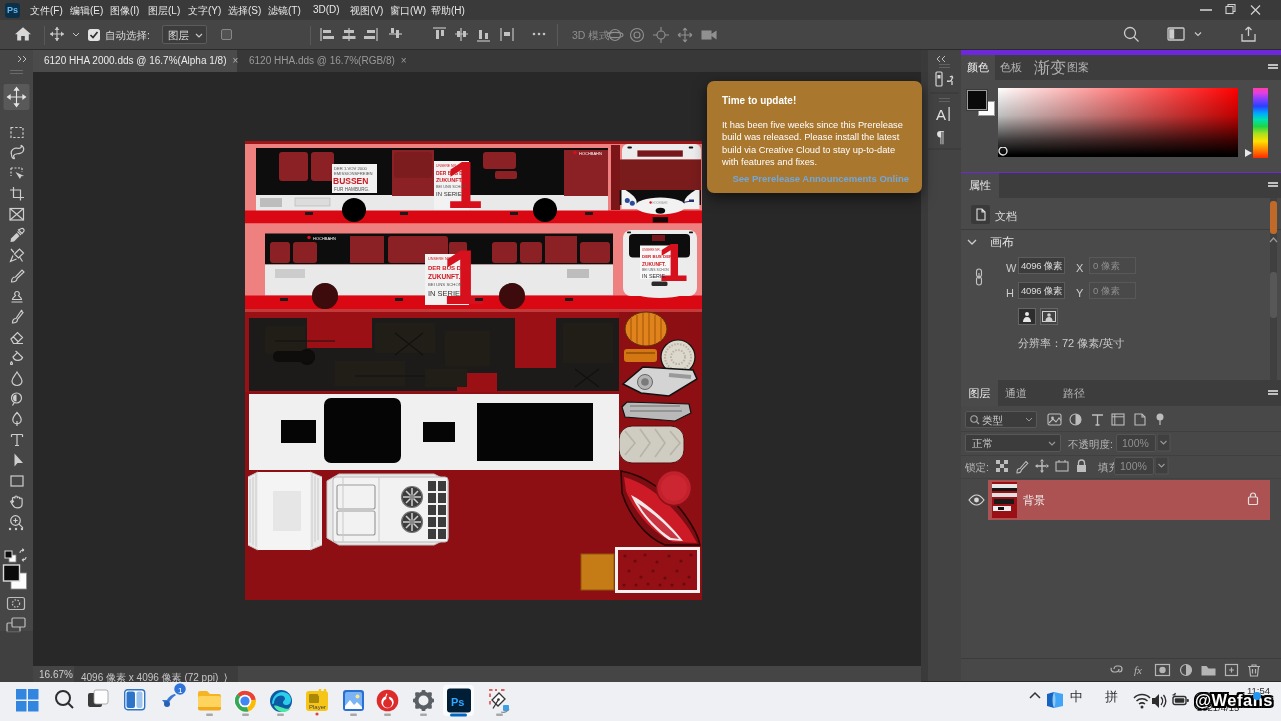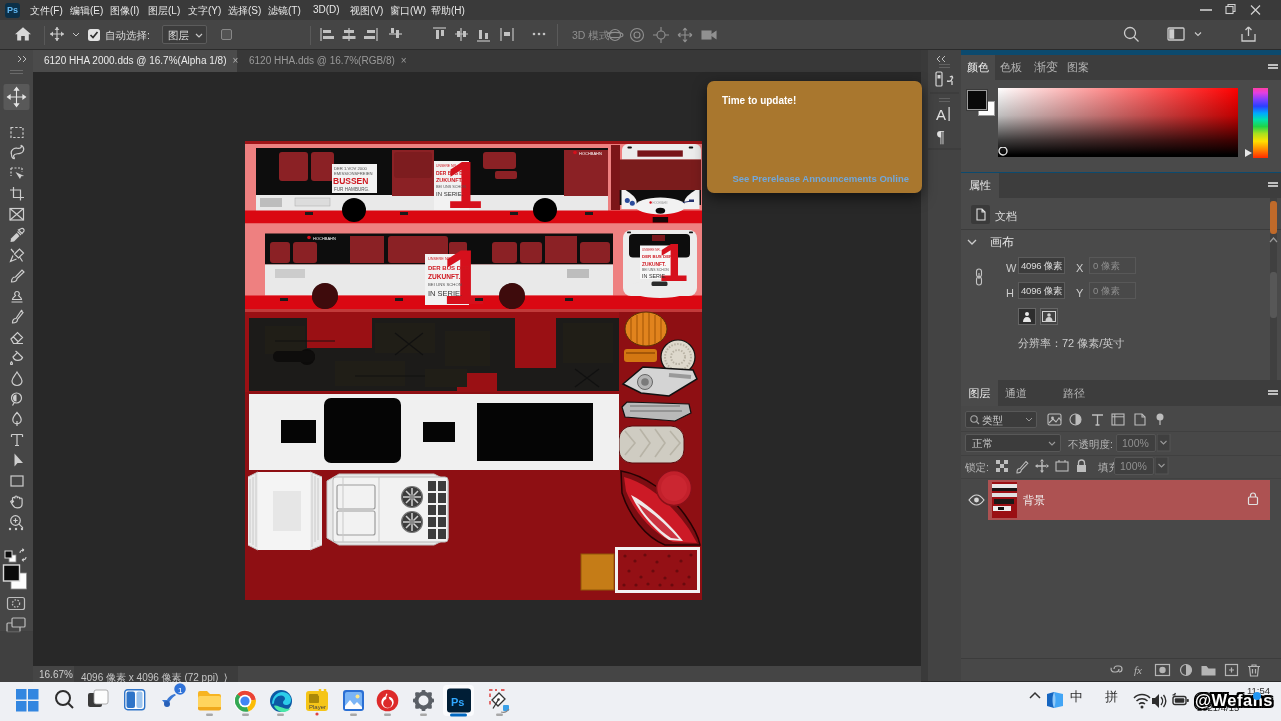--- a/index.html
+++ b/index.html
@@ -12,21 +12,21 @@
     border-radius:3px; color:#61b6f0; font-size:9px; font-weight:bold; text-align:center; line-height:15px; }
   #optbar { position:absolute; left:0; top:20px; width:1281px; height:30px; background:#454545; border-bottom:1px solid #2b2b2b;}
   #optbar .t { position:absolute; top:9px; font-size:10.5px; color:#d8d8d8; white-space:nowrap;}
   #tabbar { position:absolute; left:33px; top:50px; width:1248px; height:22px; background:#383838; }
   .tab { position:absolute; top:0; height:22px; font-size:10.5px; line-height:22px; white-space:nowrap; }
   #toolbar { position:absolute; left:0; top:50px; width:33px; height:632px; background:#464646; }
   #pasteboard { position:absolute; left:33px; top:72px; width:888px; height:594px; background:#282828; }
   #winedge { position:absolute; left:921px; top:50px; width:7px; height:631px; background:#3a3a3a; }
   #statusbar { position:absolute; left:33px; top:666px; width:888px; height:16px; background:#454545; color:#cfcfcf; font-size:10px; }
   #collstrip { position:absolute; left:928px; top:50px; width:33px; height:631px; background:#434343; }
-  #rightcol { position:absolute; left:961px; top:50px; width:320px; height:631px; background:#0c4a6e; }
+  #rightcol { position:absolute; left:961px; top:50px; width:320px; height:631px; background:#6d28d9; }
   #taskbar { position:absolute; left:0; top:682px; width:1281px; height:39px; background:#eef0f4; }
 </style>
 </head>
 <body>
 <div id="menubar">
   <div id="pslogo">Ps</div>
   <div class="mi" style="left:30px">文件(F)</div>
   <div class="mi" style="left:70px">编辑(E)</div>
   <div class="mi" style="left:110px">图像(I)</div>
   <div class="mi" style="left:148px">图层(L)</div>
@@ -540,21 +540,21 @@
     <text x="9" y="92" font-size="16" fill="#e0e0e0" font-family="Liberation Serif">¶</text>
     <rect x="0" y="98.5" width="33" height="1" fill="#383838"></rect>
   </svg>
 </div>
 
 <div id="rightcol">
 
   <div class="abs" style="left:0; top:5px; width:320px; height:25px; background:#3d3d3d;"></div>
   <div class="abs" style="left:0; top:5px; width:34px; height:25px; background:#4a4a4a; color:#ececec; font-size:11px; line-height:25px; text-align:center;">颜色</div>
   <div class="abs" style="left:39px; top:5px; font-size:11px; line-height:25px; color:#b2b2b2;">色板</div>
-  <div class="abs" style="left:73px; top:5px; font-size:12px; line-height:25px; color:#b2b2b2;text-align:right;">渐变</div>
+  <div class="abs" style="left:73px; top:5px; font-size:16px; line-height:25px; color:#b2b2b2;text-align:right;">渐变</div>
   <div class="abs" style="left:106px; top:5px; font-size:11px; line-height:25px; color:#b2b2b2;">图案</div>
   <div class="abs" style="left:307px; top:14px; width:10px; height:1.5px; background:#c0c0c0;"></div>
   <div class="abs" style="left:307px; top:17px; width:10px; height:1.5px; background:#c0c0c0;"></div>
   <div class="abs" style="left:0; top:30px; width:320px; height:92px; background:#4a4a4a;">
     <div class="abs" style="left:17px; top:21px; width:17px; height:15px; background:#fdfdfd; border:1px solid #9a9a9a;"></div>
     <div class="abs" style="left:6px; top:10px; width:20px; height:20px; background:#0a0a0a; border:1px solid #9a9a9a; outline:1px solid #3a3a3a;"></div>
     <div class="abs" style="left:37px; top:8px; width:240px; height:69px; background:linear-gradient(to bottom, rgba(0,0,0,0) 0%, rgba(0,0,0,0.25) 40%, rgba(0,0,0,0.75) 75%, #000 97%), linear-gradient(to right, #fff 0%, #f00 100%);"></div>
     <svg class="abs" style="left:37px; top:67px;" width="16" height="12">
         <circle cx="5" cy="4" r="4" fill="none" stroke="#e8e8e8" stroke-width="1.3"></circle>
       </svg>
@@ -742,20 +742,21 @@
         <g transform="translate(138,1)">
             <path d="M1 3.5 h12 M2.5 3.5 l1 9.5 h7 l1 -9.5 M5 3.5 V2 h4 v1.5 M5.5 6 v4.5 M8.5 6 v4.5"></path>
           </g>
       </g>
     </svg>
   </div>
 </div>
 
 <div id="popup" class="abs" style="left:707px; top:81px; width:215px; height:112px; background:#a9772e; border-radius:7px; box-shadow:0 5px 14px rgba(0,0,0,0.55); color:#fff;">
   <div style="position:absolute; left:15px; top:14px; font-size:10px; font-weight:bold;">Time to update!</div>
+  <div style="position:absolute; left:15px; top:38px; font-size:9.3px; line-height:12.4px; white-space:nowrap;">It has been five weeks since this Prerelease<br>build was released. Please install the latest<br>build via Creative Cloud to stay up-to-date<br>with features and fixes.</div>
   <div style="position:absolute; right:13px; top:92px; font-size:9.5px; font-weight:bold; color:#72a7d9;">See Prerelease Announcements Online</div>
 </div>
 
 <div id="taskbar">
   <svg width="1281" height="39" viewBox="0 0 1281 39">
 
     <g transform="translate(16,7)" fill="#3286e0">
         <rect x="0" y="0" width="10.5" height="10.5"></rect>
         <rect x="12" y="0" width="10.5" height="10.5"></rect>
         <rect x="0" y="12" width="10.5" height="10.5"></rect>

